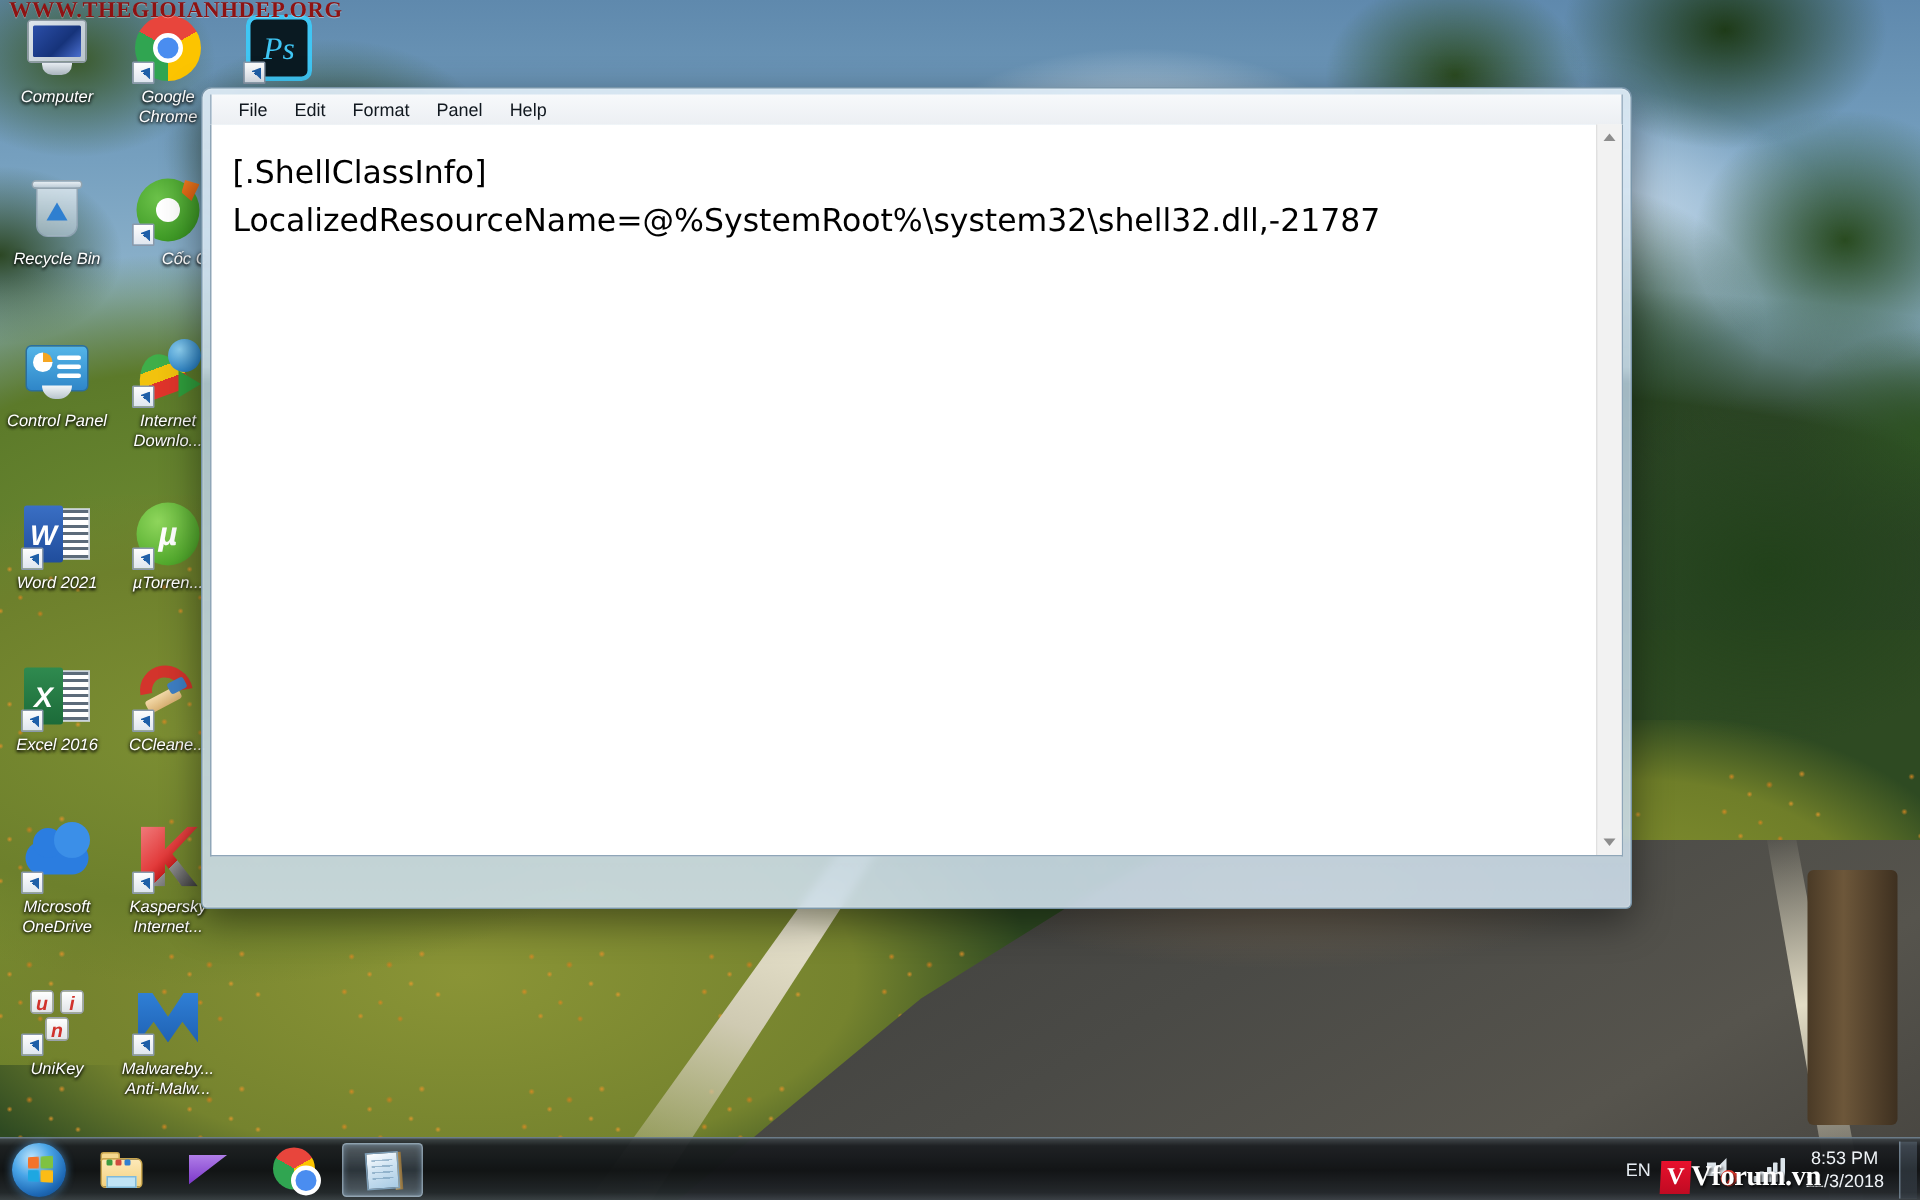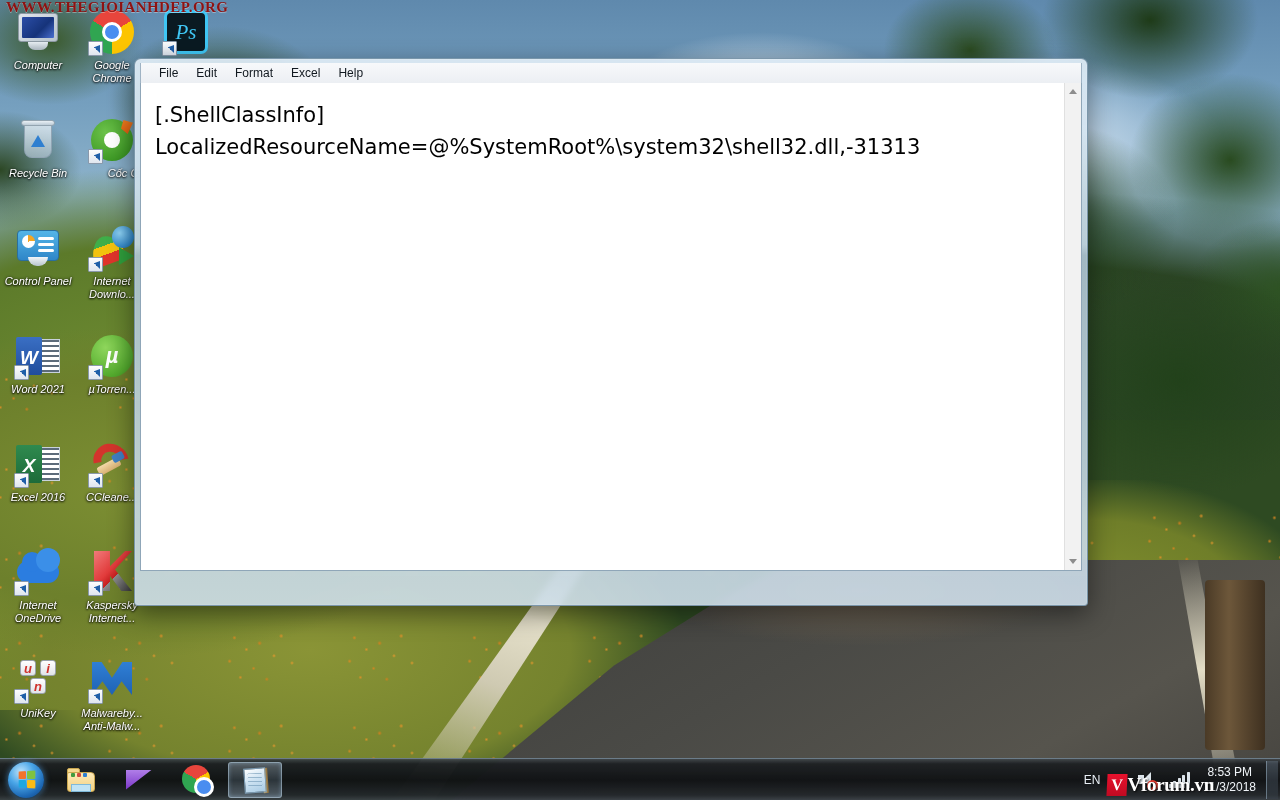--- a/index.html
+++ b/index.html
@@ -724,21 +724,21 @@
         <div class="shortcut-arrow"></div>
       </div>
       <div class="label">Excel 2016</div>
     </div>
 
     <div class="dicon ic-onedrive" style="left:0px; top:540px;">
       <div class="glyph">
         <div class="cloud"></div>
         <div class="shortcut-arrow"></div>
       </div>
-      <div class="label">Internet OneDrive</div>
+      <div class="label">Microsoft OneDrive</div>
     </div>
 
     <div class="dicon ic-unikey" style="left:0px; top:648px;">
       <div class="glyph">
         <div class="key" style="left:6px; top:4px; width:16px; height:16px;">u</div>
         <div class="key" style="left:26px; top:4px; width:16px; height:16px;">i</div>
         <div class="key" style="left:16px; top:22px; width:16px; height:16px;">n</div>
         <div class="shortcut-arrow"></div>
       </div>
       <div class="label">UniKey</div>
@@ -814,27 +814,27 @@
     </div>
   </div>
 
   <div id="notepad">
 
 
     <div id="np-menubar">
       <div class="np-menu">File</div>
       <div class="np-menu">Edit</div>
       <div class="np-menu">Format</div>
-      <div class="np-menu">Excel</div>
+      <div class="np-menu">Panel</div>
       <div class="np-menu">Help</div>
     </div>
 
     <div id="np-clientwrap">
       <div id="np-text">[.ShellClassInfo]
-LocalizedResourceName=@%SystemRoot%\system32\shell32.dll,-31313</div>
+LocalizedResourceName=@%SystemRoot%\system32\shell32.dll,-21787</div>
       <div id="np-scrollbar">
         <div class="sb-arrow up">
             <i></i>
           </div>
         <div class="sb-arrow down">
             <i></i>
           </div>
       </div>
     </div>
   </div>

